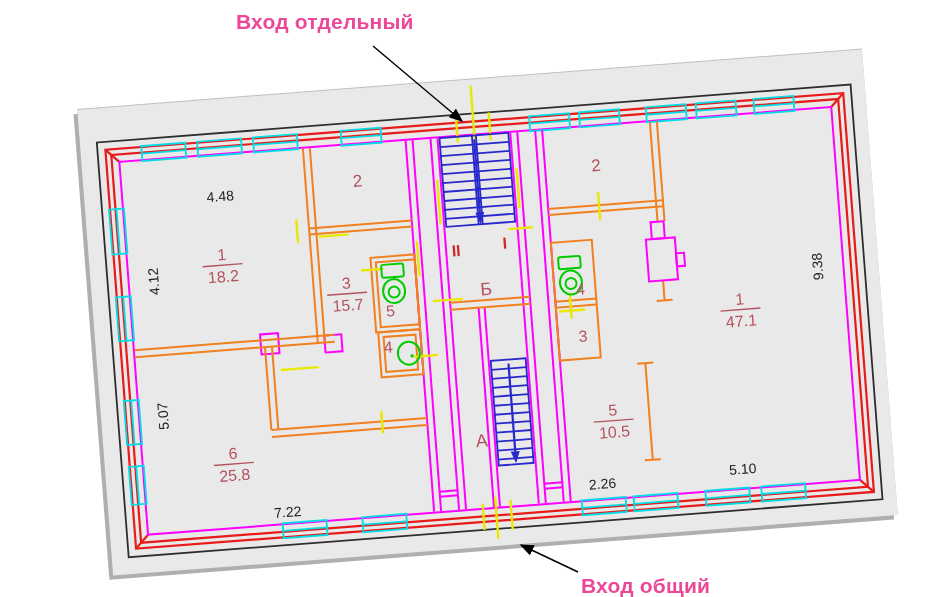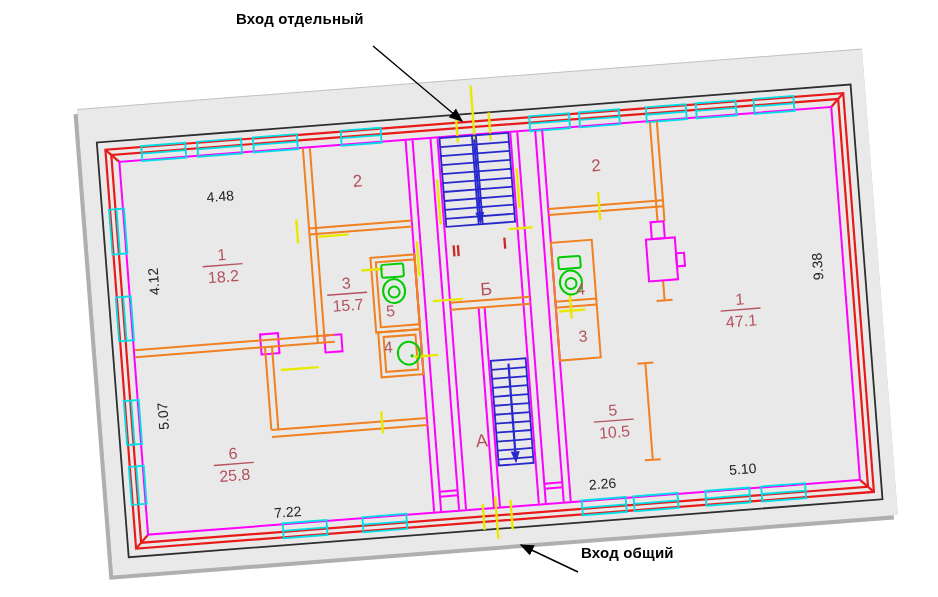--- a/index.html
+++ b/index.html
@@ -8,25 +8,25 @@
     background:#ffffff;font-family:"Liberation Sans",sans-serif;
   }
   .paper{
     position:absolute;left:94px;top:79px;width:787px;height:467px;
     background:#e9e9e9;
     transform:rotate(-4.4deg);
     box-shadow:-4px 4px 0 rgba(110,110,110,.55), 0 -1px 0 rgba(150,150,150,.6);
   }
   .paper svg{position:absolute;left:0;top:0;}
   .anno{
-    position:absolute;color:#000000;font-weight:bold;font-size:15px;
+    position:absolute;color:#ec4899;font-weight:bold;font-size:21px;
     white-space:nowrap;letter-spacing:.2px;
   }
   #anno-top{left:236px;top:10px;}
-  #anno-bottom{left:581px;top:544px;}
+  #anno-bottom{left:581px;top:574px;}
   .overlay{position:absolute;left:0;top:0;pointer-events:none;}
   text{font-family:"Liberation Sans",sans-serif;}
   .rlab{fill:#b4525e;font-size:16px;}
   .rlab2{fill:#b4525e;font-size:17px;}
   .roman{fill:#cc2828;font-size:16px;font-weight:bold;}
   .sect{fill:#b4525e;font-size:18px;}
   .dim{fill:#222222;font-size:14px;}
   .frac{stroke:#b4525e;stroke-width:1.4;}
 </style>
 </head>

